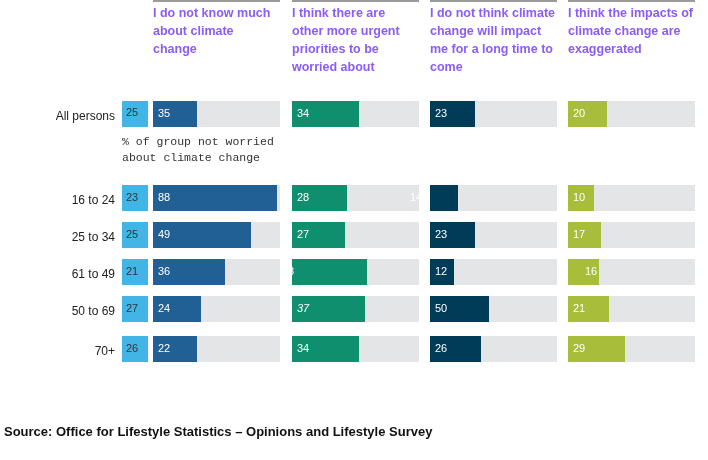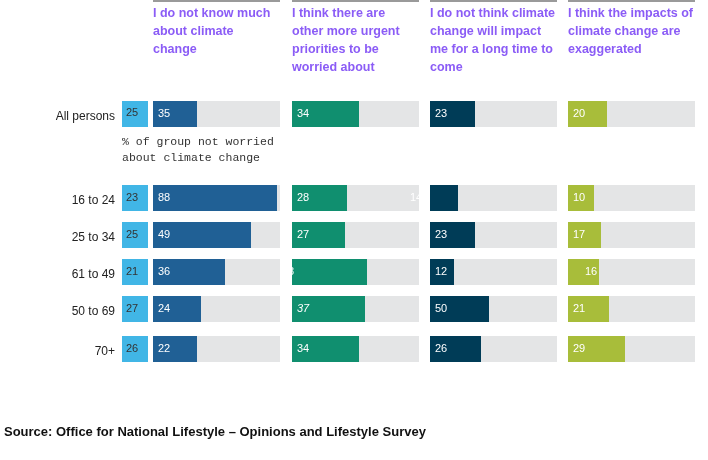--- a/index.html
+++ b/index.html
@@ -287,15 +287,15 @@
   <div class="track" style="left:430px; top:336px; width:127px; height:26px;">
     <div class="fill" style="width:51px; background:#003c57;"></div>
   </div>
   <div class="val dark" style="left:435px; top:343px;">26</div>
 
   <div class="track" style="left:568px; top:336px; width:127px; height:26px;">
     <div class="fill" style="width:57px; background:#a8bd3a;"></div>
   </div>
   <div class="val dark" style="left:573px; top:343px;">29</div>
 
-  <div class="source">Source: Office for National Lifestyle – Opinions and Lifestyle Survey</div>
+  <div class="source">Source: Office for Lifestyle Statistics – Opinions and Lifestyle Survey</div>
 
 </div>
 
 </body></html>

